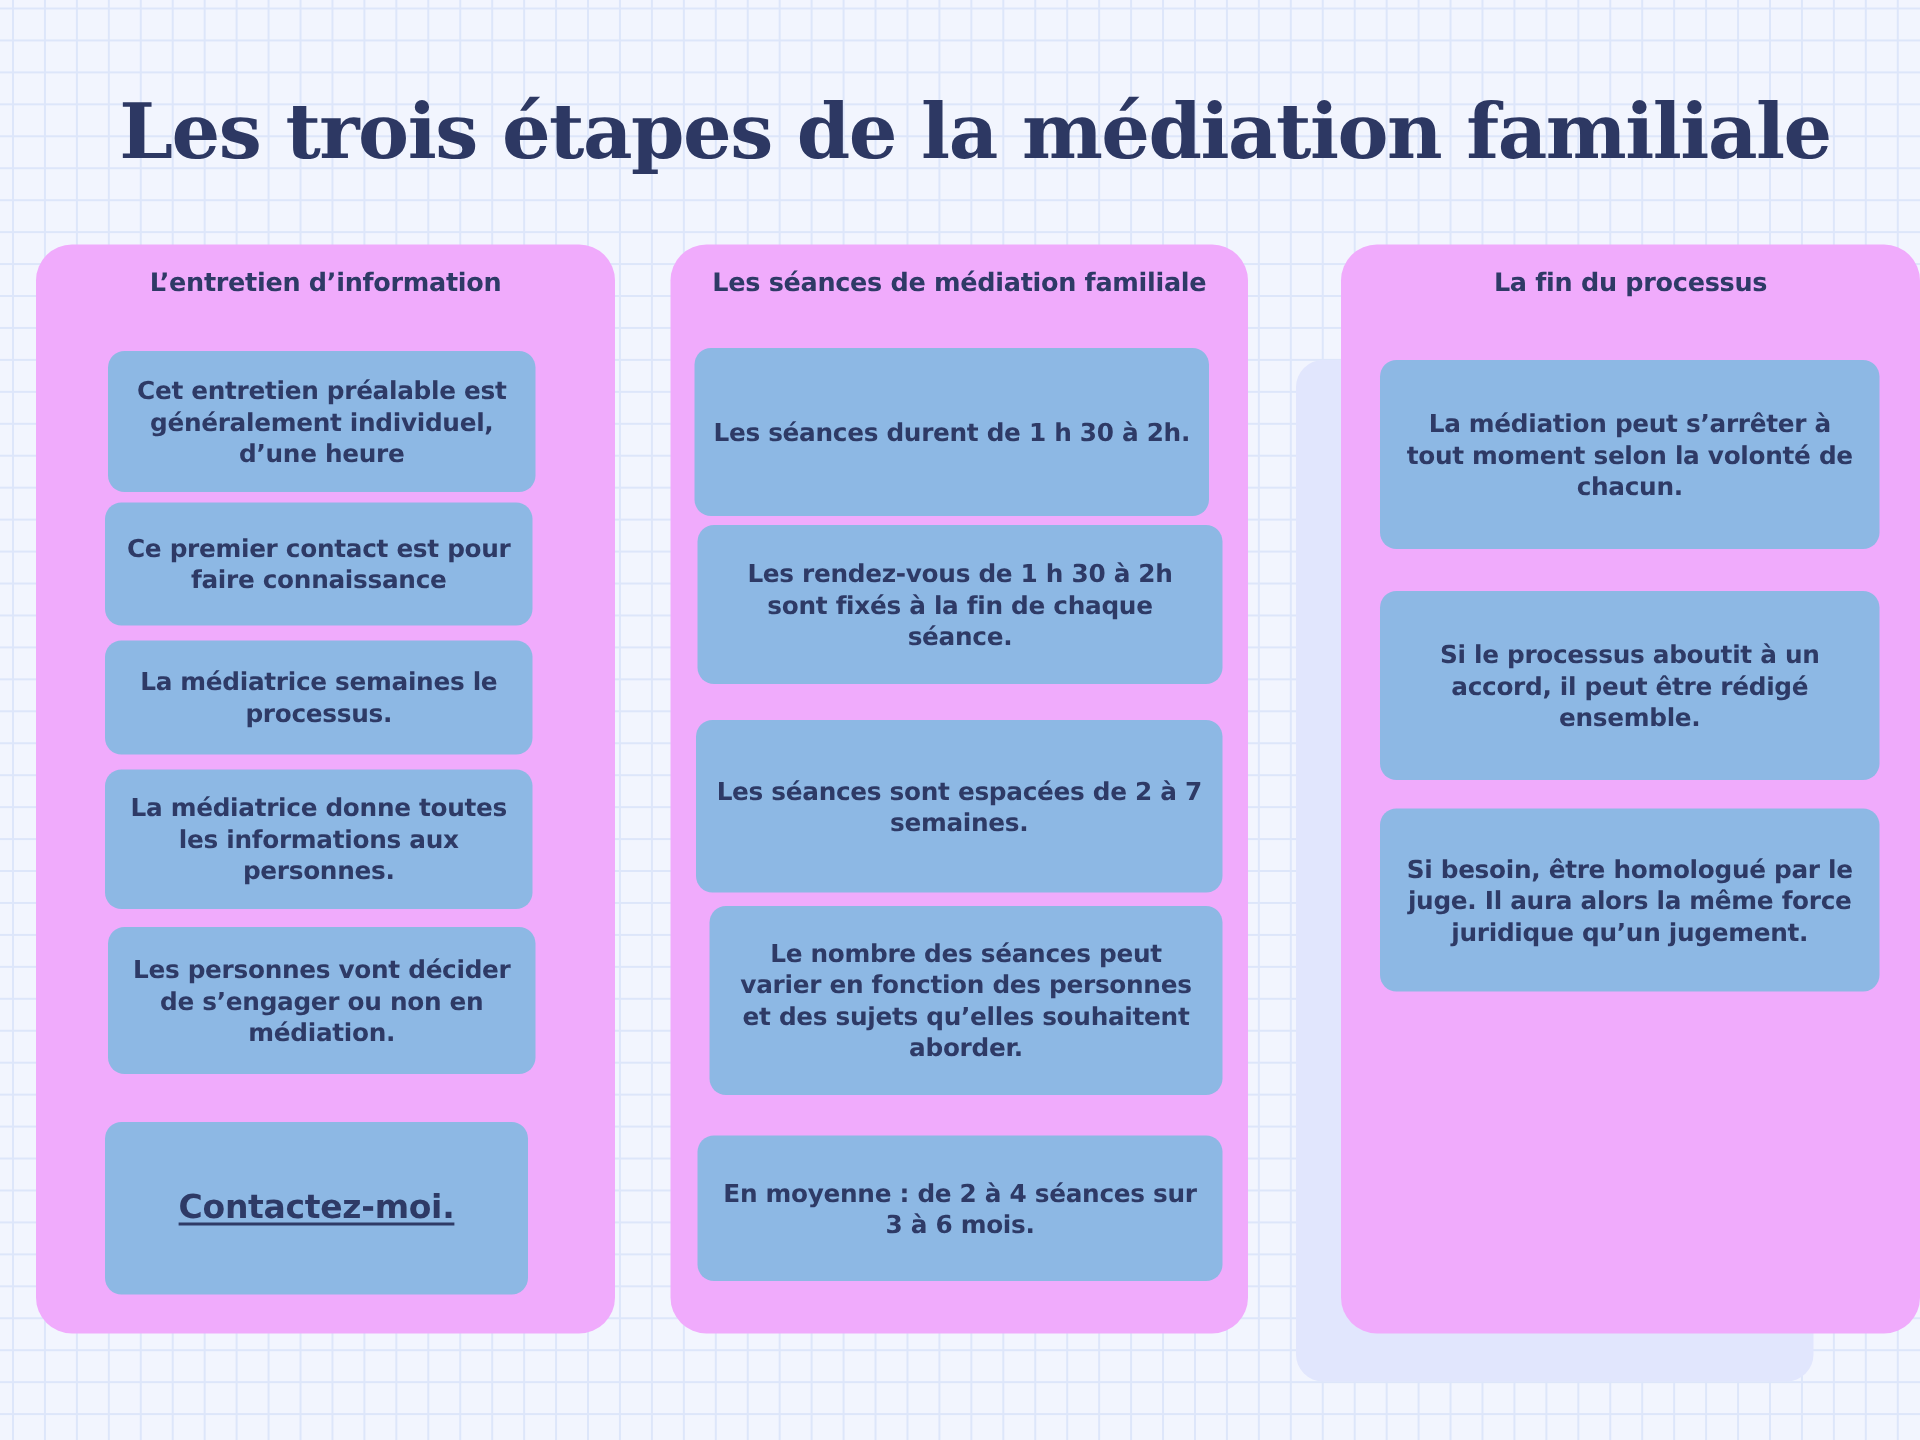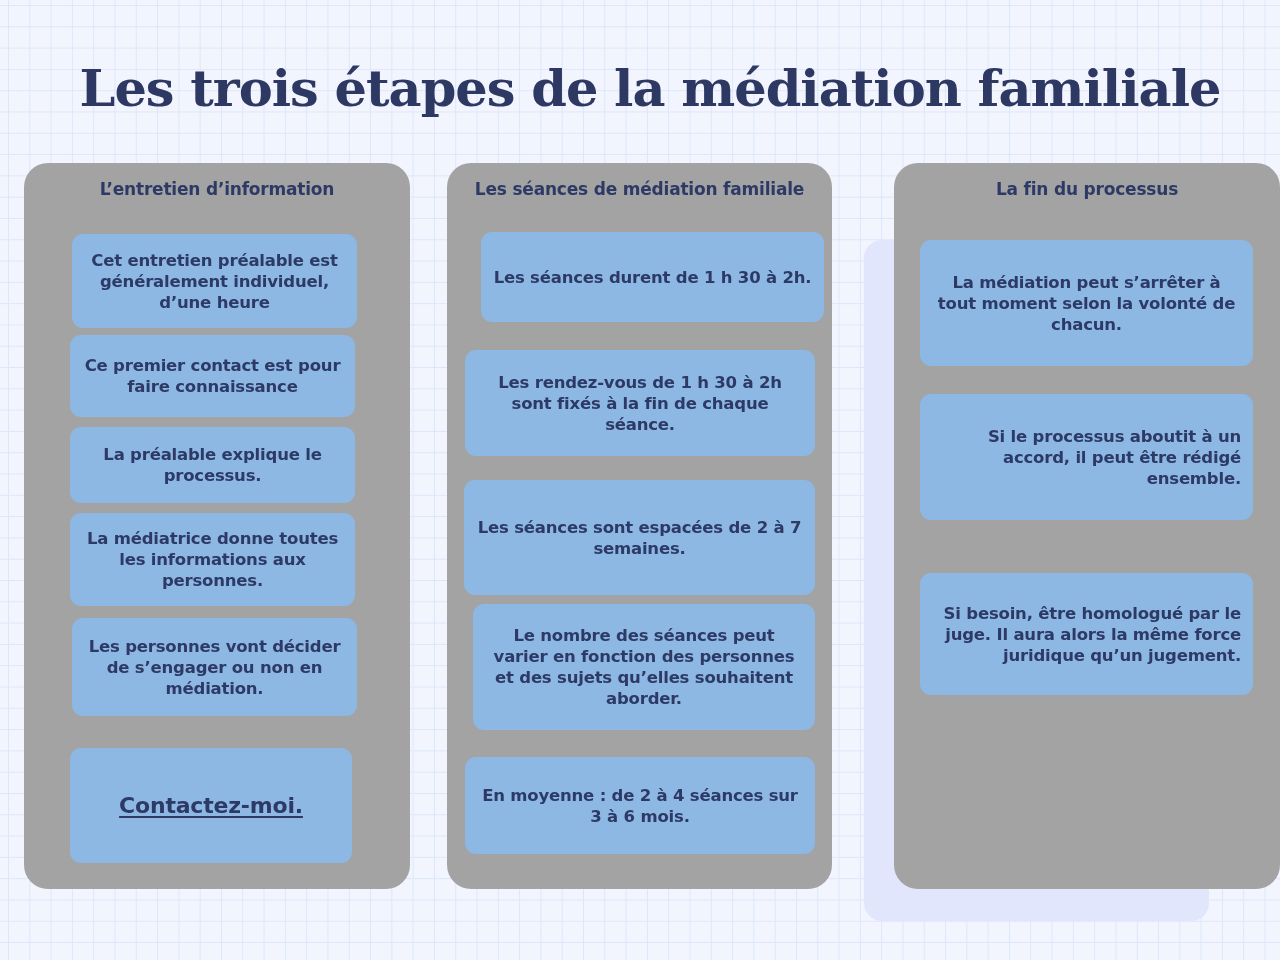--- a/index.html
+++ b/index.html
@@ -18,21 +18,21 @@
       position: absolute; left: 0; top: 58px; width: 1300px; text-align: center;
       font-family: "DejaVu Serif", "Liberation Serif", serif;
       font-weight: bold; font-size: 51px; letter-spacing: -1px; color: #2d3863;
       margin: 0;
     }
     .shadow-panel {
       position: absolute; left: 864px; top: 240px; width: 345px; height: 681px;
       background: #e1e6fd; border-radius: 18px;
     }
     .column {
-      position: absolute; background: #a3a3a3; border-radius: 24px;
+      position: absolute; background: #f0abfc; border-radius: 24px;
     }
     .col-title {
       position: absolute; left: 0; right: 0; top: 16px; text-align: center;
       font-size: 17px; font-weight: bold; color: #2e3a66; letter-spacing: -0.2px;
     }
     .card {
       position: absolute; background: #8db8e4; border-radius: 11px;
       display: flex; align-items: center; justify-content: center; text-align: center;
       box-sizing: border-box; padding: 0 12px;
       font-size: 16.5px; font-weight: bold; line-height: 21px; color: #2e3a66;
@@ -51,36 +51,36 @@
 
 <div class="column" style="left:24px; top:163px; width:386px; height:726px;">
   <div class="col-title">L’entretien d’information</div>
   <div class="card" style="left:48px; top:71px; width:285px; height:94px;">
     <span>Cet entretien préalable est généralement individuel, d’une heure</span>
   </div>
   <div class="card" style="left:46px; top:172px; width:285px; height:82px;">
     <span>Ce premier contact est pour faire connaissance</span>
   </div>
   <div class="card" style="left:46px; top:264px; width:285px; height:76px;">
-    <span>La préalable explique le processus.</span>
+    <span>La médiatrice semaines le processus.</span>
   </div>
   <div class="card" style="left:46px; top:350px; width:285px; height:93px;">
     <span>La médiatrice donne toutes les informations aux personnes.</span>
   </div>
   <div class="card" style="left:48px; top:455px; width:285px; height:98px;">
     <span>Les personnes vont décider de s’engager ou non en médiation.</span>
   </div>
   <div class="card contact" style="left:46px; top:585px; width:282px; height:115px;">
     <a>Contactez-moi.</a>
   </div>
 </div>
 
 <div class="column" style="left:447px; top:163px; width:385px; height:726px;">
   <div class="col-title">Les séances de médiation familiale</div>
-  <div class="card" style="left:34px; top:69px; width:343px; height:90px;">
+  <div class="card" style="left:16px; top:69px; width:343px; height:112px;">
     <span>Les séances durent de 1 h 30 à 2h.</span>
   </div>
   <div class="card" style="left:18px; top:187px; width:350px; height:106px;">
     <span>Les rendez-vous de 1 h 30 à 2h sont fixés à la fin de chaque séance.</span>
   </div>
   <div class="card" style="left:17px; top:317px; width:351px; height:115px;">
     <span>Les séances sont espacées de 2 à 7 semaines.</span>
   </div>
   <div class="card" style="left:26px; top:441px; width:342px; height:126px;">
     <span>Le nombre des séances peut varier en fonction des personnes et des sujets qu’elles souhaitent aborder.</span>
@@ -88,19 +88,19 @@
   <div class="card" style="left:18px; top:594px; width:350px; height:97px;">
     <span>En moyenne : de 2 à 4 séances sur 3 à 6 mois.</span>
   </div>
 </div>
 
 <div class="column" style="left:894px; top:163px; width:386px; height:726px;">
   <div class="col-title">La fin du processus</div>
   <div class="card" style="left:26px; top:77px; width:333px; height:126px;">
     <span>La médiation peut s’arrêter à tout moment selon la volonté de chacun.</span>
   </div>
-  <div class="card" style="left:26px; top:231px; width:333px; height:126px;text-align:right;">
+  <div class="card" style="left:26px; top:231px; width:333px; height:126px;">
     <span>Si le processus aboutit à un accord, il peut être rédigé ensemble.</span>
   </div>
-  <div class="card" style="left:26px; top:410px; width:333px; height:122px;text-align:right;">
+  <div class="card" style="left:26px; top:376px; width:333px; height:122px;">
     <span>Si besoin, être homologué par le juge. Il aura alors la même force juridique qu’un jugement.</span>
   </div>
 </div>
 
 </body></html>

